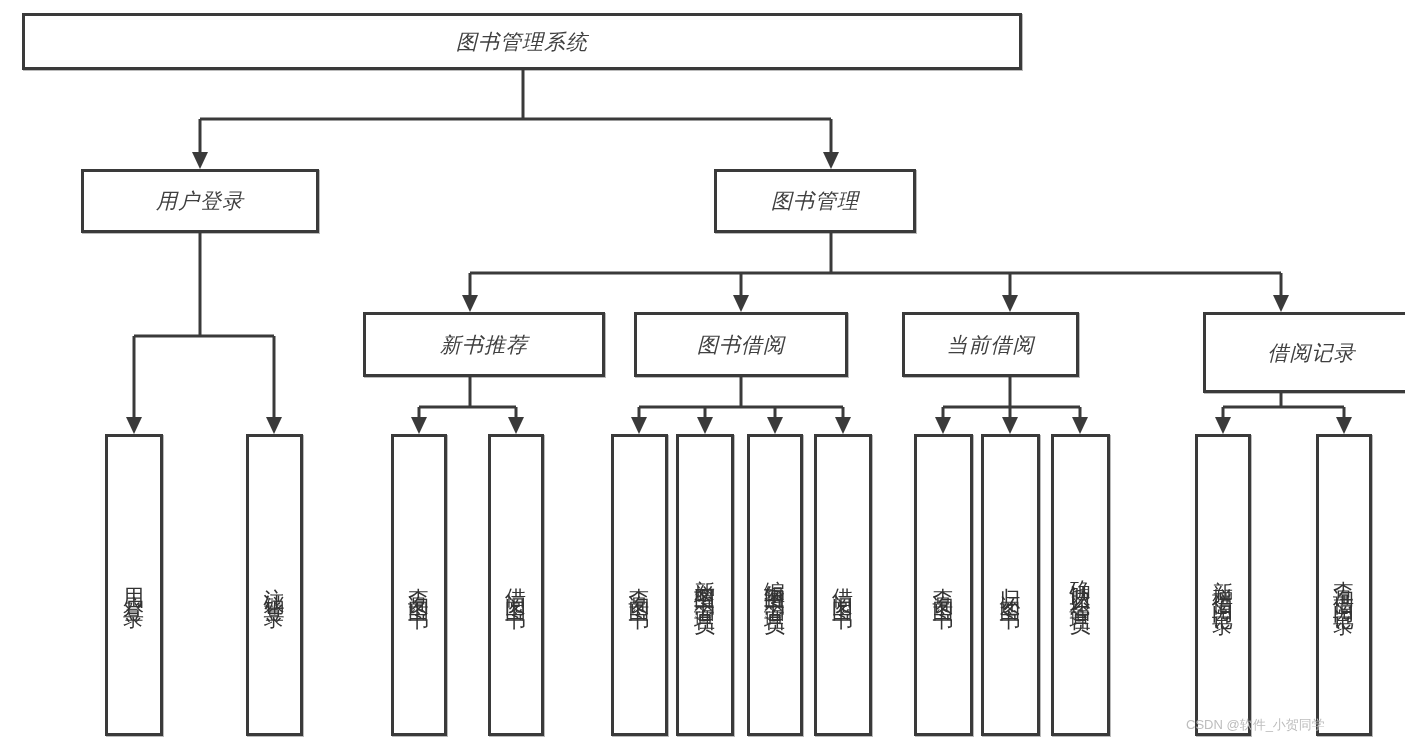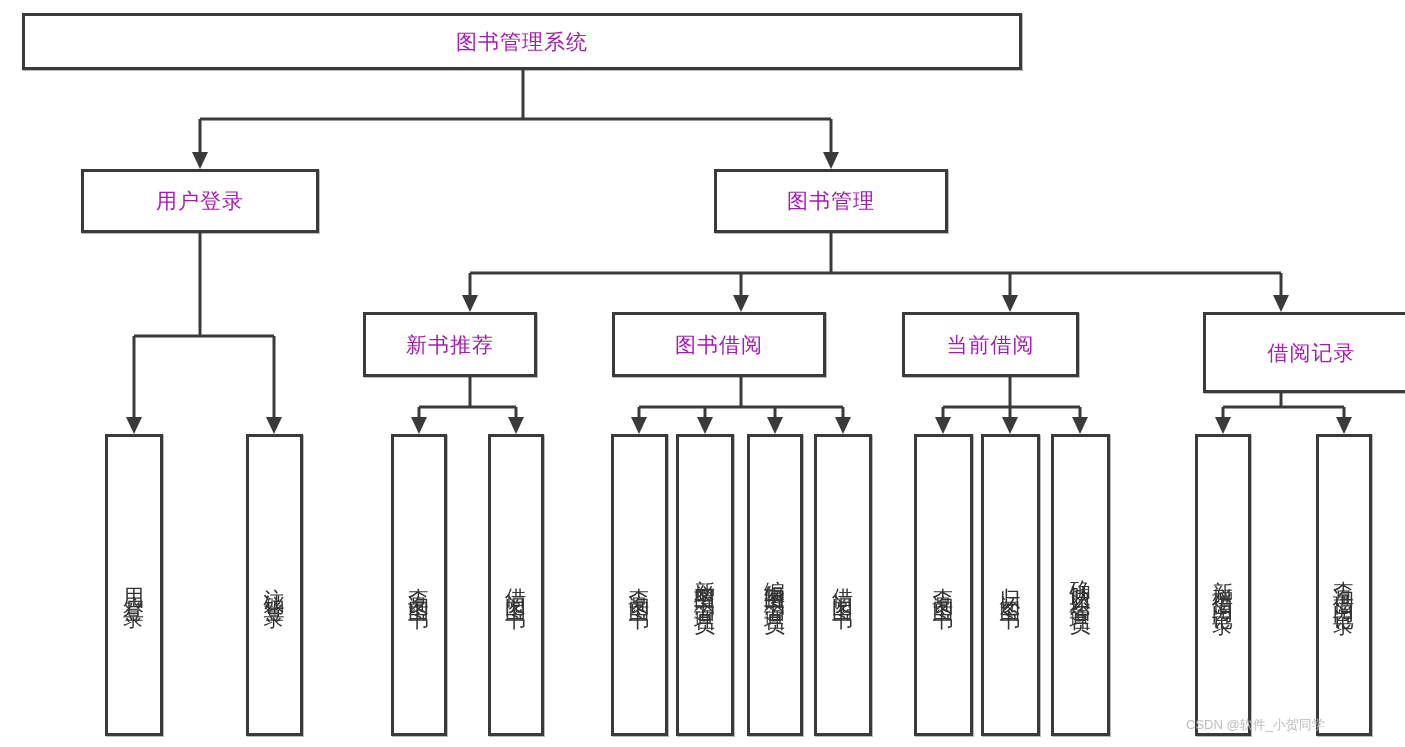--- a/index.html
+++ b/index.html
@@ -27,23 +27,24 @@
     background: #ffffff;
     border: 3px solid #3a3a3a;
     display: flex;
     align-items: center;
     justify-content: center;
     z-index: 2;
     box-shadow: 1px 1px 0 rgba(60,60,60,0.35);
   }
   .hlabel {
     font-size: 21px;
-    color: #a21caf;
+    color: #404040;
     letter-spacing: 1px;
     white-space: nowrap;
+    font-style: italic;
   }
   .vlabel {
     writing-mode: vertical-rl;
     text-orientation: mixed;
     font-size: 21px;
     color: #333333;
     letter-spacing: 7px;
     line-height: 1;
     white-space: nowrap;
   }
@@ -120,28 +121,28 @@
       <polygon points="1336,417 1352,417 1344,434" fill="#3a3a3a"></polygon>
     </svg>
 
   <div class="node" style="left:22px; top:13px; width:1000px; height:57px;">
     <span class="hlabel">图书管理系统</span>
   </div>
 
   <div class="node" style="left:81px; top:169px; width:238px; height:64px;">
     <span class="hlabel">用户登录</span>
   </div>
-  <div class="node" style="left:714px; top:169px; width:234px; height:64px;">
+  <div class="node" style="left:714px; top:169px; width:202px; height:64px;">
     <span class="hlabel">图书管理</span>
   </div>
 
-  <div class="node" style="left:363px; top:312px; width:174px; height:65px;">
+  <div class="node" style="left:363px; top:312px; width:242px; height:65px;">
     <span class="hlabel">新书推荐</span>
   </div>
-  <div class="node" style="left:612px; top:312px; width:214px; height:65px;">
+  <div class="node" style="left:634px; top:312px; width:214px; height:65px;">
     <span class="hlabel">图书借阅</span>
   </div>
   <div class="node" style="left:902px; top:312px; width:177px; height:65px;">
     <span class="hlabel">当前借阅</span>
   </div>
   <div class="node" style="left:1203px; top:312px; width:217px; height:81px;">
     <span class="hlabel">借阅记录</span>
   </div>
 
   <div class="node leaf" style="left:105px; top:434px; width:58px; height:302px;">

